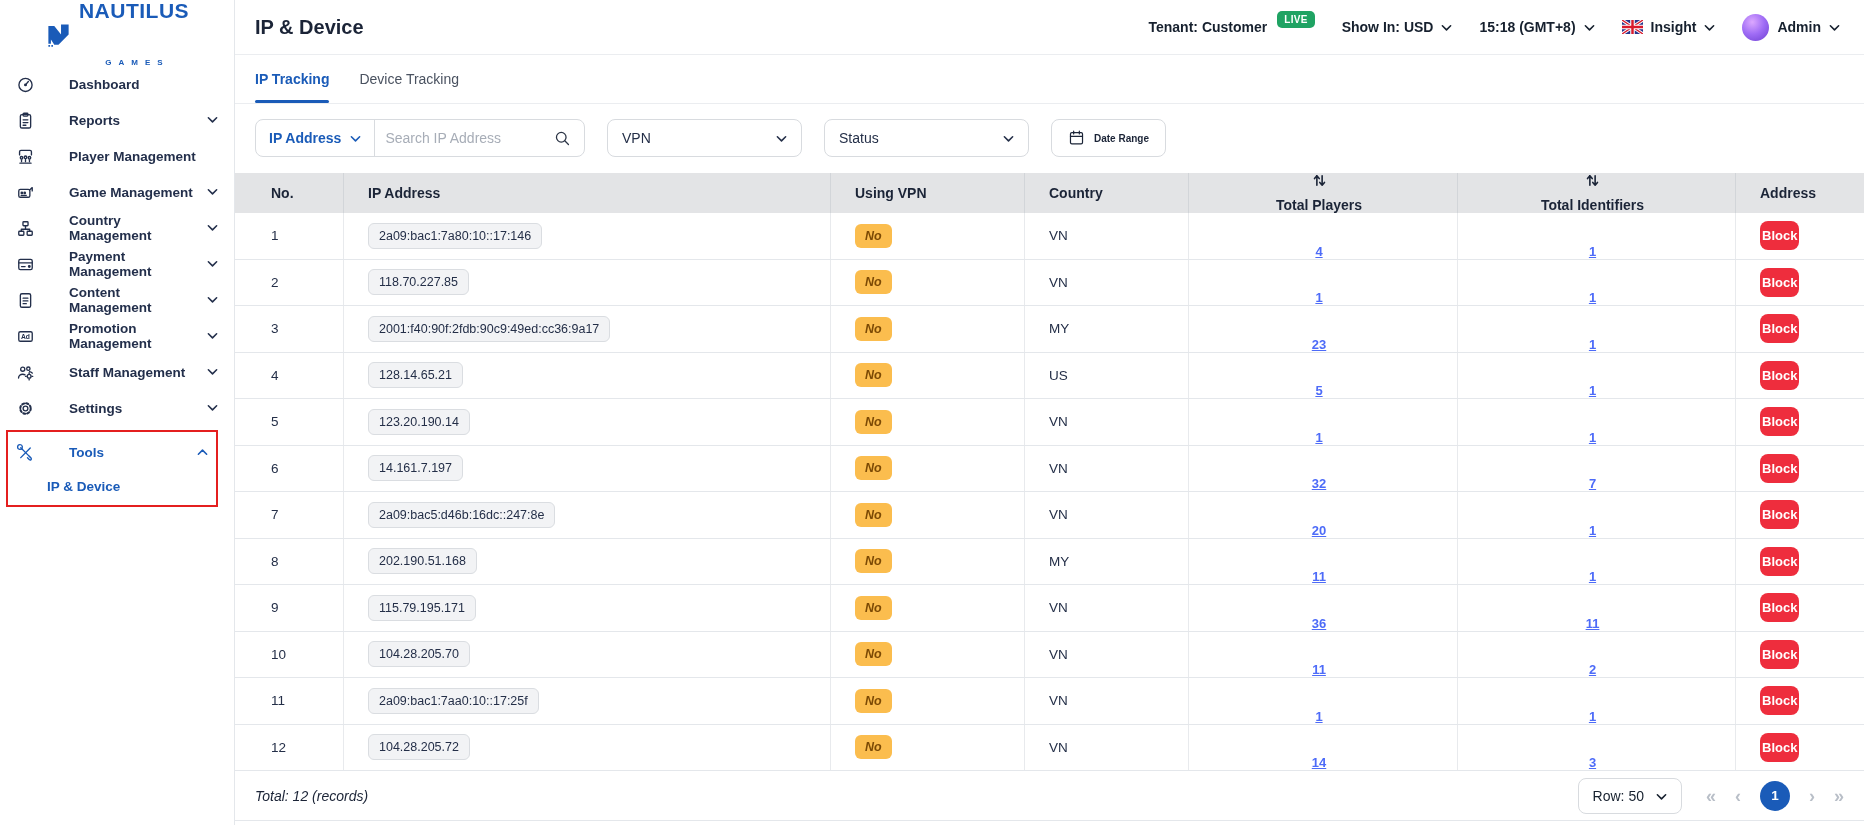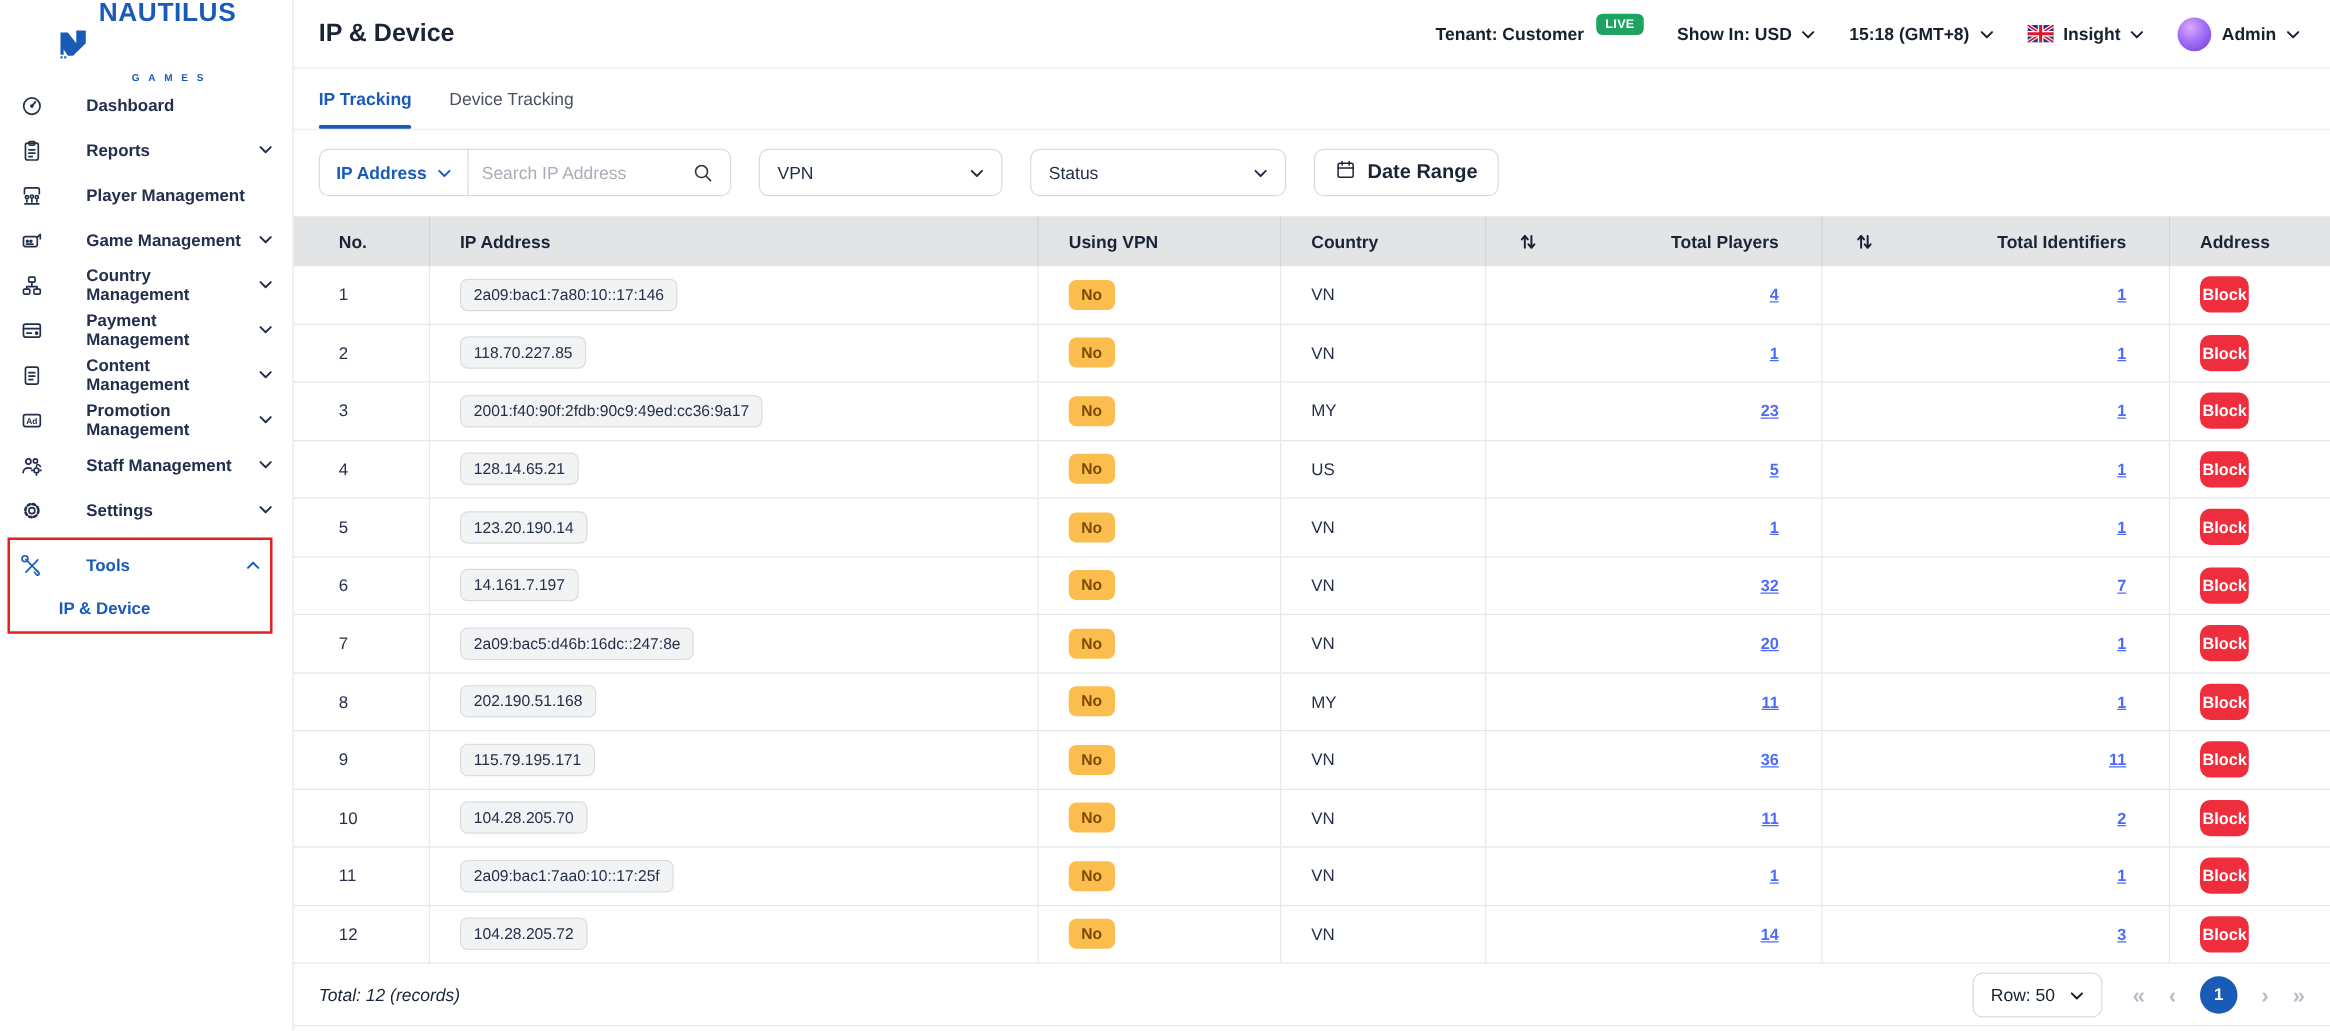--- a/index.html
+++ b/index.html
@@ -46,35 +46,35 @@
   .fgroup { width:330px; height:38px; border:1px solid #d8dbdf; border-radius:8px; display:flex; align-items:center; background:#fff; }
   .fselect { display:flex; align-items:center; gap:9px; padding:0 13px; color:#1a5bb8; font-weight:600; font-size:14px; height:100%; cursor:pointer; }
   .fdivider { width:1px; height:100%; background:#d8dbdf; }
   .fgroup input { flex:1; min-width:0; border:none; outline:none; font-size:14px; padding:0 10px; font-family:inherit; color:#242f48; }
   .fgroup input::placeholder { color:#a7adb7; }
   .fsearch { margin-right:13px; display:flex; color:#2b3445; cursor:pointer; }
   .fdrop { height:38px; border:1px solid #d8dbdf; border-radius:8px; display:flex; align-items:center;
            justify-content:space-between; padding:0 14px; font-size:14px; color:#242f48; cursor:pointer; background:#fff; }
   .fdrop.w-vpn { width:195px; } .fdrop.w-status { width:205px; }
   .fdate { height:38px; border:1px solid #d8dbdf; border-radius:8px; display:flex; align-items:center; gap:9px;
-           padding:0 16px; font-weight:600; font-size:16px; color:#1b2437; cursor:pointer; background:#fff; }
+           padding:0 16px; font-weight:600; font-size:10px; color:#1b2437; cursor:pointer; background:#fff; }
 
   
   .grid { display:grid; grid-template-columns:109px 487px 194px 164px 269px 278px 1fr; }
   .thead { background:#e3e4e6; height:40px; font-weight:700; font-size:14px; color:#1b2437; flex-shrink:0; }
   .thead .cell { border-right:1px solid #d2d5d9; }
   .cell { display:flex; align-items:center; padding:0 24px; min-width:0; }
   .cell.c-no { padding-left:24px;margin-left:12px; }
-  .cell.c-num { justify-content:space-between; padding:0 34px 0 26px; }
+  .cell.c-num { justify-content:space-between; padding:0 34px 0 26px;flex-direction:column; }
   .trow { height:46.5px; border-bottom:1px solid #e4e7eb; font-size:13.5px; }
   .trow .cell { border-right:1px solid #e8eaed; height:100%; }
   .trow .cell:last-child, .thead .cell:last-child { border-right:none; }
   .trow .cell.c-num { justify-content:flex-end; }
   .chip { background:#f2f3f5; border:1px solid #dadde1; border-radius:6px; padding:5px 10px; font-size:12.5px; color:#242f48; white-space:nowrap; }
-  .badge-no { background:#fbbd4e; color:#7c4a05; font-weight:700; font-size:12.5px; border-radius:6px; padding:5px 10px; }
+  .badge-no { background:#fbbd4e; color:#7c4a05; font-weight:700; font-size:12.5px; border-radius:6px; padding:5px 10px;font-style:italic; }
   .link { color:#4d6bf8; text-decoration:underline; font-weight:600; font-size:13px; cursor:pointer; }
   .block-btn { background:#ee2d3d; color:#fff; font-weight:700; font-size:13px; border:none; border-radius:8px;
                padding:7px 2px; cursor:pointer; font-family:inherit; }
   .sort-ic { display:flex; color:#1b2437; cursor:pointer; }
 
   
   .tfooter { height:50px; display:flex; align-items:center; padding:0 20px; border-bottom:1px solid #e4e7eb; flex-shrink:0; }
   .total { font-style:italic; font-size:14px; color:#1b2437; }
   .foot-right { margin-left:auto; display:flex; align-items:center; gap:24px; }
   .rowsel { height:36px; border:1px solid #d8dbdf; border-radius:8px; display:flex; align-items:center; gap:12px;

